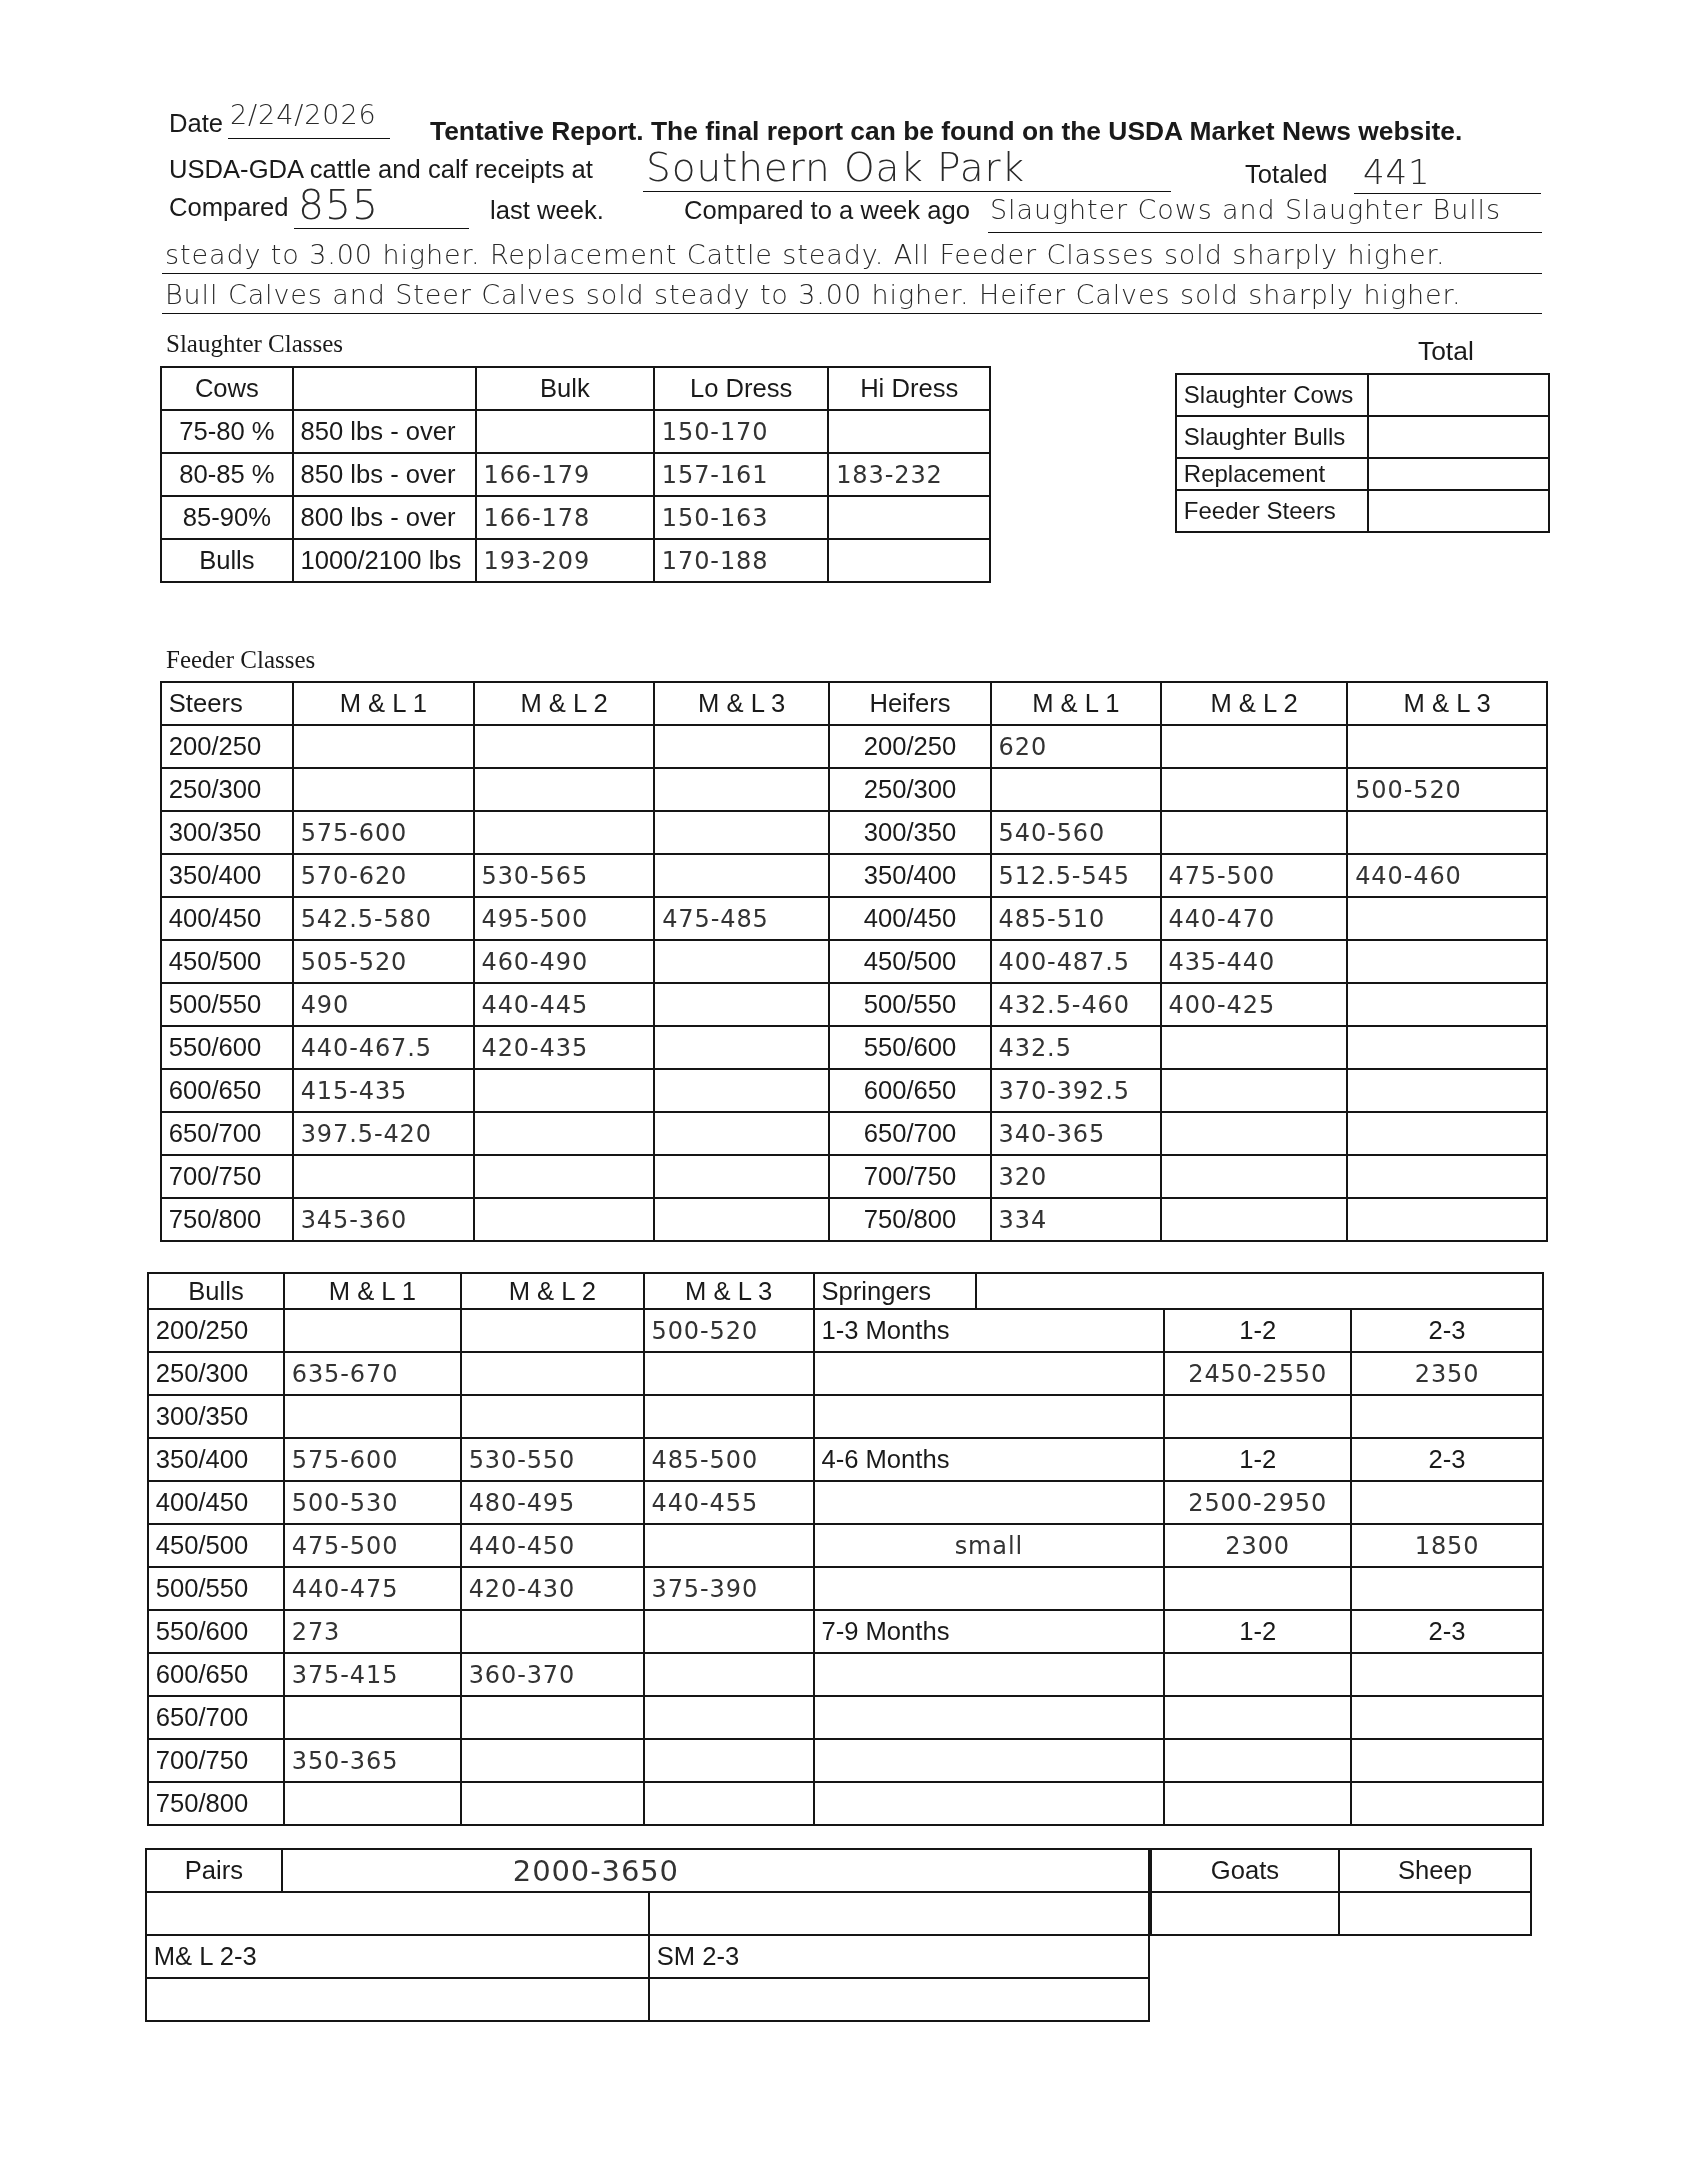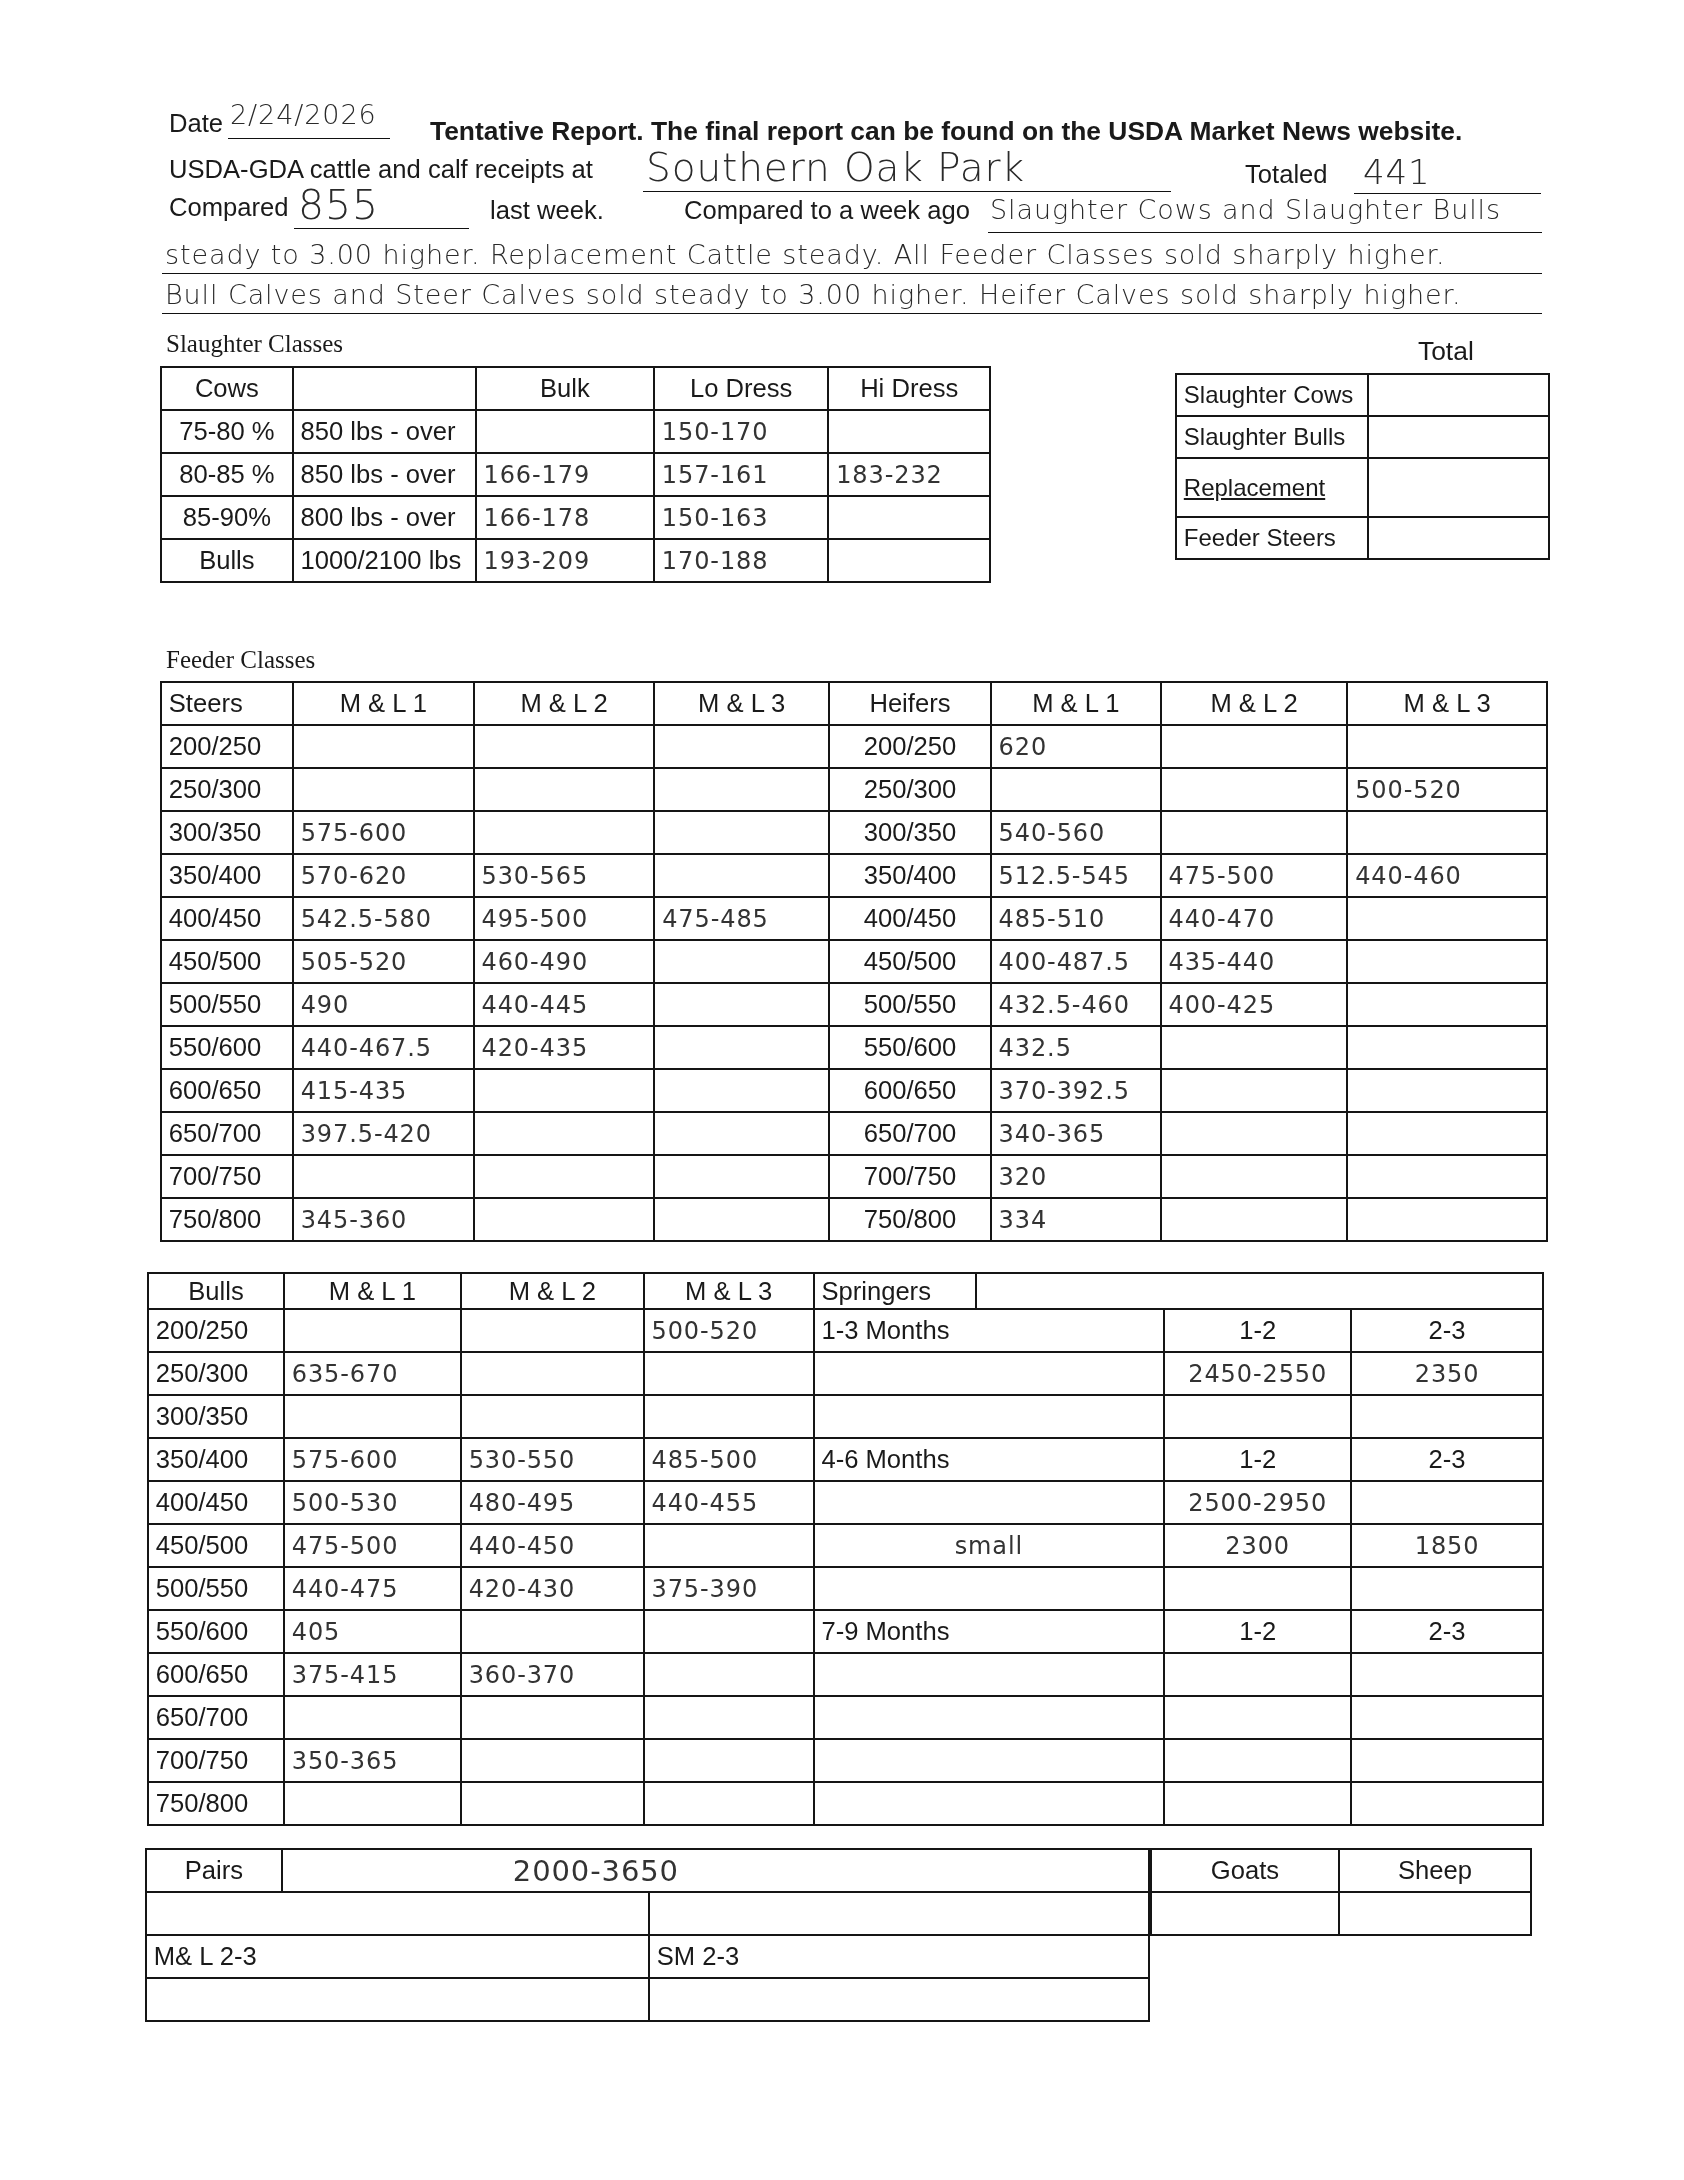--- a/index.html
+++ b/index.html
@@ -98,21 +98,21 @@
     </colgroup>
   <tbody>
       <tr style="height:42px;">
         <td class="l" style="font-size:24px;">Slaughter Cows</td>
         <td class="hwv"></td>
       </tr>
   <tr style="height:42px;">
         <td class="l" style="font-size:24px;">Slaughter Bulls</td>
         <td class="hwv"></td>
       </tr>
-  <tr style="height:59px;text-decoration:underline;">
+  <tr style="height:32px;">
         <td class="l" style="font-size:24px;">Replacement</td>
         <td class="hwv"></td>
       </tr>
   <tr style="height:42px;">
         <td class="l" style="font-size:24px;">Feeder Steers</td>
         <td class="hwv"></td>
       </tr>
 </tbody>
   </table>
 
@@ -344,21 +344,21 @@
         <td class="l">500/550</td>
         <td class="hwv">440-475</td>
         <td class="hwv">420-430</td>
         <td class="hwv">375-390</td>
         <td colspan="2" class="hwv"></td>
         <td class="hwv" style="text-align: center;"></td>
         <td class="hwv" style="text-align: center;"></td>
       </tr>
       <tr style="height: 43px;">
         <td class="l">550/600</td>
-        <td class="hwv">405</td>
+        <td class="hwv">273</td>
         <td class="hwv"></td>
         <td class="hwv"></td>
         <td colspan="2" class="l">7-9 Months</td>
         <td class="c">1-2</td>
         <td class="c">2-3</td>
       </tr>
       <tr style="height: 43px;">
         <td class="l">600/650</td>
         <td class="hwv">375-415</td>
         <td class="hwv">360-370</td>

